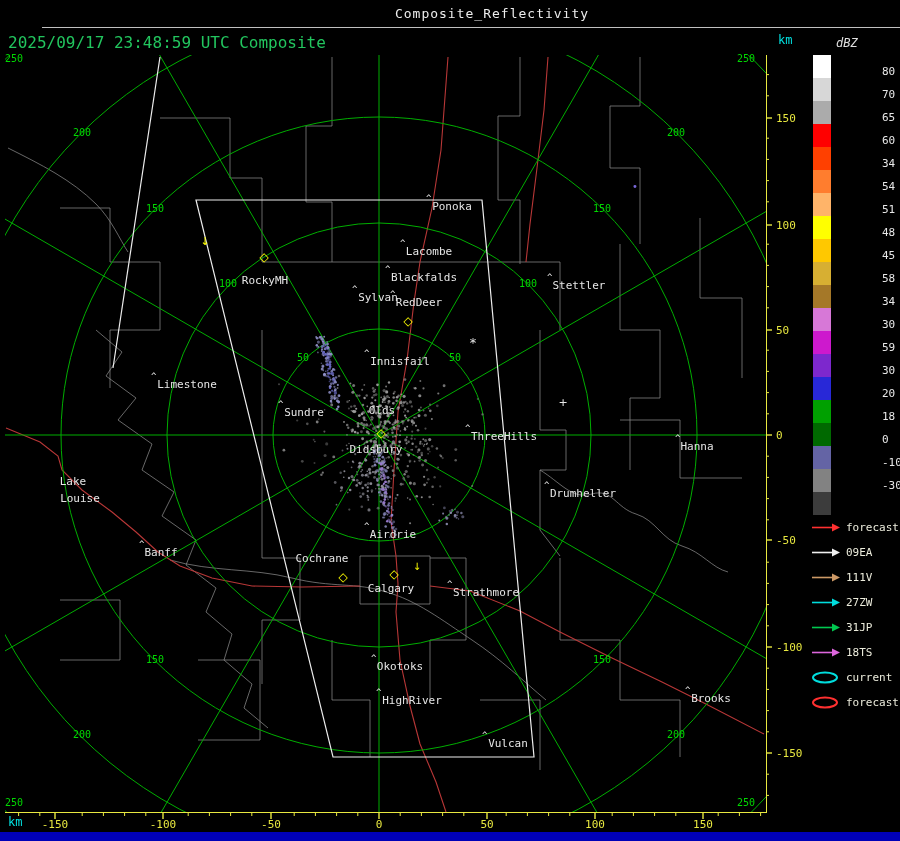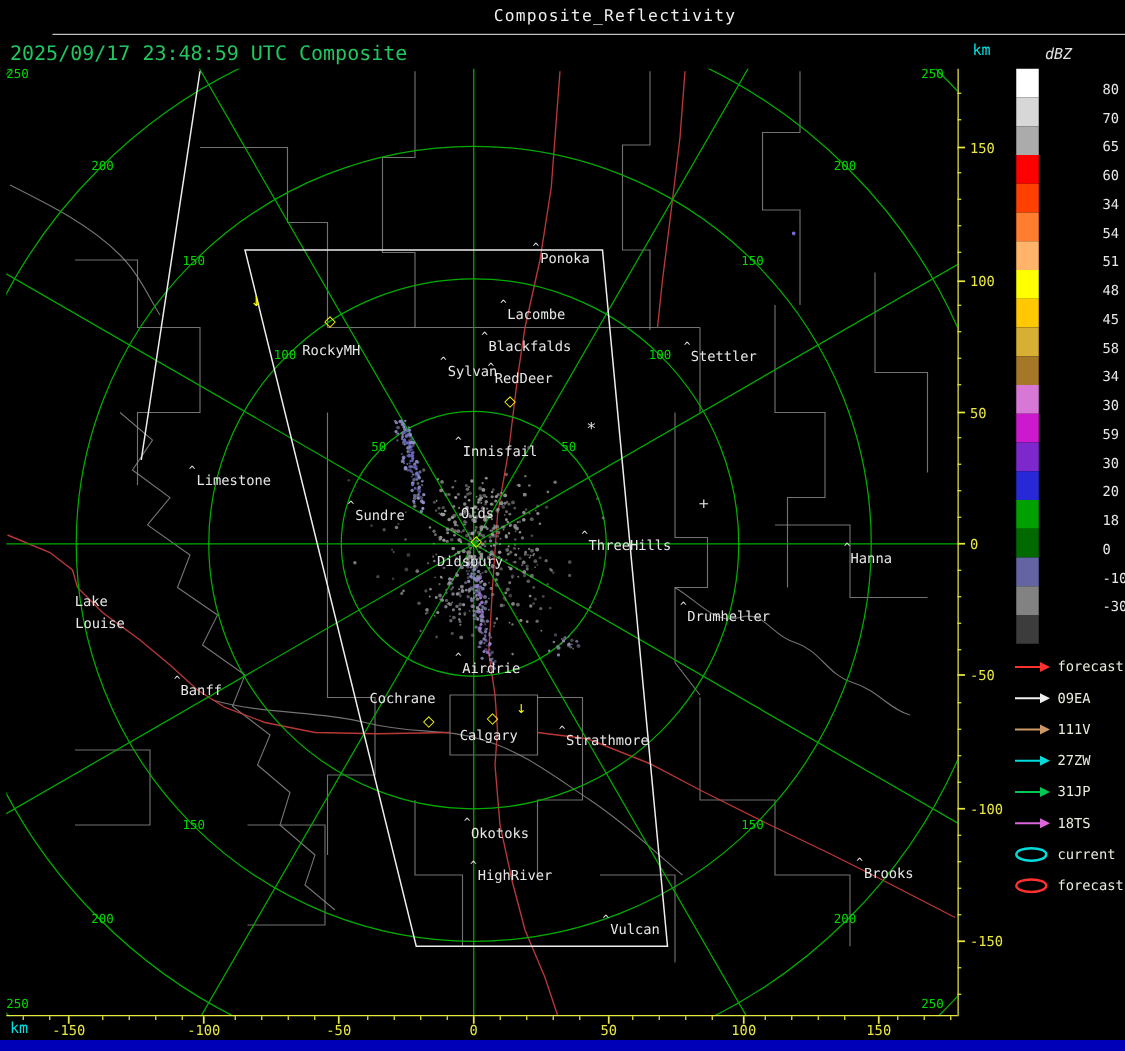--- a/index.html
+++ b/index.html
@@ -15,21 +15,21 @@
     color:#ededed;font-size:13px;letter-spacing:1px;z-index:5;margin-left:42px;
   }
   .hdr-left{position:absolute;top:33px;left:8px;color:#22c55e;font-size:16px;z-index:4;}
   .km-top{position:absolute;top:33px;left:778px;color:#00e0e0;font-size:12px;z-index:4;}
   .km-bottom{position:absolute;top:815px;left:8px;color:#00e0e0;font-size:12px;z-index:4;}
   .legend{position:absolute;left:808px;top:30px;width:92px;z-index:4;}
   .dbz-title{color:#e0e0e0;font-size:12px;margin:6px 0 5px 28px;font-style:italic;}
   .scale-row{display:flex;align-items:flex-end;height:23px;gap:44px;}
   .swatch{width:18px;height:23px;margin-left:5px;flex:none;}
   .scale-label{color:#e8e8e8;font-size:11px;margin-left:7px;}
-  .mrow{display:flex;align-items:flex-end;height:25px;}
+  .mrow{display:flex;align-items:center;height:25px;}
   .micon{margin-left:3px;flex:none;}
   .mlabel{color:#ececdc;font-size:11px;margin-left:5px;}
   .bottombar{position:absolute;left:0;top:832px;width:900px;height:9px;background:#0000b8;z-index:6;}
 </style>
 </head>
 <body>
 
 <div class="screen">
 
   <svg id="mapsvg" width="808" height="841" viewBox="0 0 808 841">

